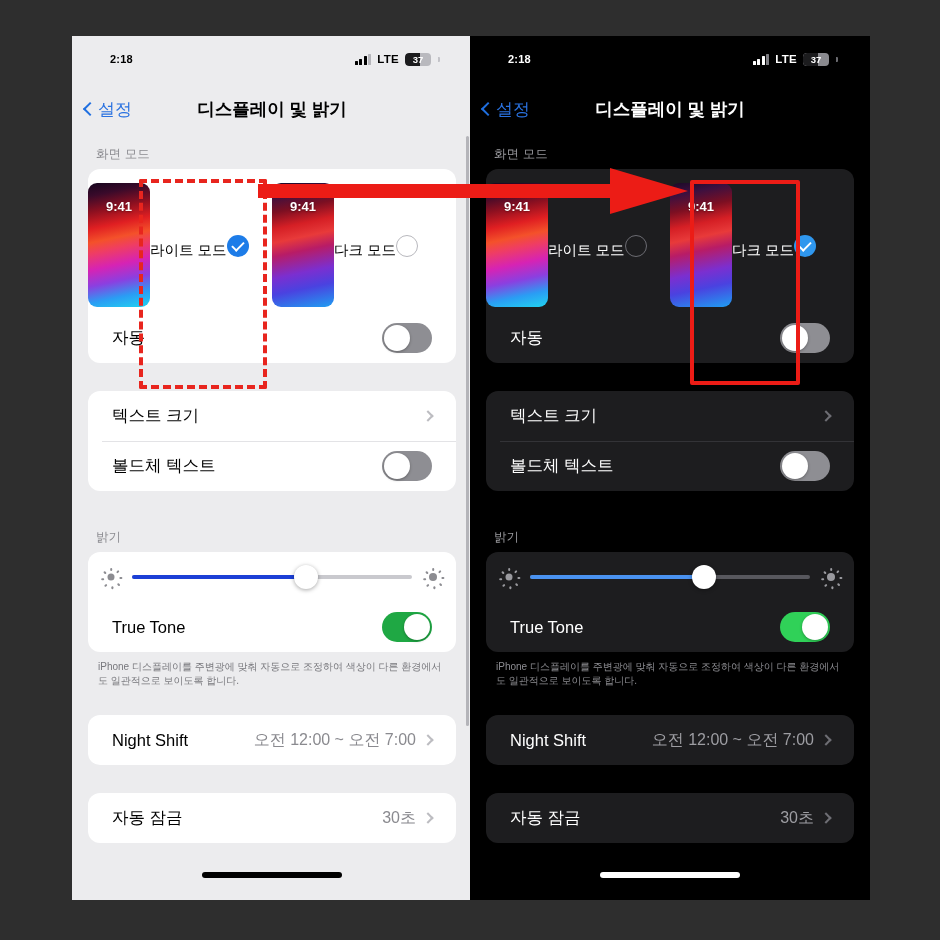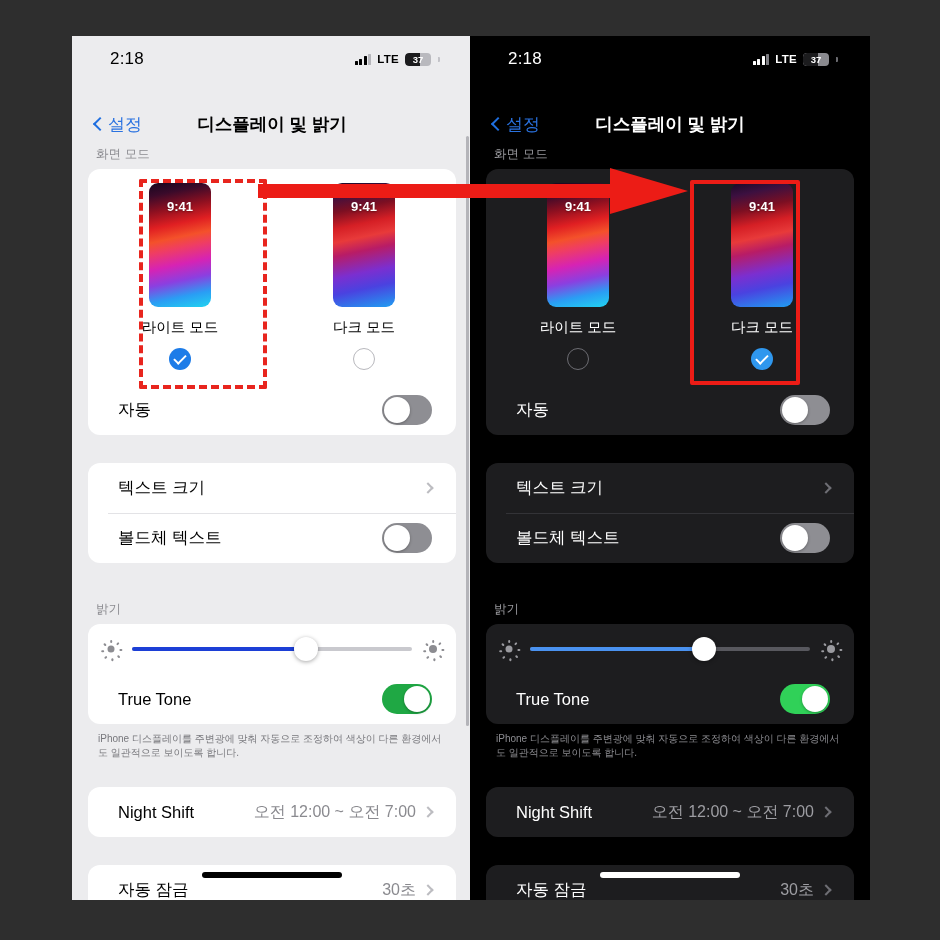--- a/index.html
+++ b/index.html
@@ -23,21 +23,21 @@
   .phone.light { left: 72px; background: #ececee; }
   .phone.dark  { left: 470px; background: #000000; }
 
   
   .statusbar {
     height: 46px;
     display: flex; align-items: center;
     justify-content: space-between;
     padding: 0 32px 0 38px;
   }
-  .clock { font-size: 17px; font-weight: normal; letter-spacing: .2px; text-align: center; }
+  .clock { font-size: 11px; font-weight: bold; letter-spacing: .2px; text-align: center; }
   .light .clock { color: #000; }
   .dark .clock { color: #fff; }
   .status-right { display: flex; align-items: center; gap: 6px; }
   .signal { display: flex; align-items: flex-end; gap: 1.5px; height: 11px; }
   .signal i { display: block; width: 3px; border-radius: .5px; }
   .signal i:nth-child(1) { height: 4px; }
   .signal i:nth-child(2) { height: 6px; }
   .signal i:nth-child(3) { height: 8.5px; }
   .signal i:nth-child(4) { height: 11px; }
   .light .signal i { background: #000; }
@@ -67,23 +67,23 @@
   .battery-tip {
     width: 2px; height: 5px; border-radius: 0 1px 1px 0;
     margin-left: 1px;
   }
   .light .battery-tip { background: #c3c3c8; }
   .dark .battery-tip { background: #6a6a6f; }
 
   
   .navbar {
     height: 54px;
-    display: flex; align-items: flex-end;
+    display: flex; align-items: center;
     position: relative;
-    padding-left: 22px;
+    padding-left: 12px;
   }
   .backlink { display: flex; align-items: center; gap: 5px; cursor: pointer; }
   .chev-back {
     width: 9px; height: 17px; position: relative;
   }
   .chev-back::before {
     content: ""; position: absolute; left: 1px; top: 3px;
     width: 8px; height: 8px;
     border-left: 2.6px solid #1f6fe0; border-bottom: 2.6px solid #1f6fe0;
     transform: rotate(45deg);
@@ -105,21 +105,21 @@
   .light .section-label { color: #8b8b90; }
   .dark .section-label { color: #9a9a9f; }
 
   .card { border-radius: 12px; overflow: hidden; }
   .light .card { background: #ffffff; }
   .dark .card  { background: #1d1d1f; }
   .gap-lg { height: 28px; }
 
   
   .modes { display: flex; padding: 14px 0 6px 0; }
-  .mode { flex: 1; display: flex; flex-direction: column; align-items: center; cursor: pointer; }
+  .mode { flex: 1; display: flex; flex-direction: row; align-items: center; cursor: pointer; }
   .thumb {
     width: 62px; height: 124px; border-radius: 9px;
     overflow: hidden; position: relative;
   }
   .thumb .wp { position: absolute; inset: 0; }
   .thumb .time {
     position: absolute; top: 16px; left: 0; right: 0;
     text-align: center; color: #fff;
     font-size: 13px; font-weight: bold;
     text-shadow: 0 1px 2px rgba(0,0,0,.35);
@@ -156,21 +156,21 @@
   .dark .radio.on { background: #2f97ee; }
   .radio.on::after {
     content: ""; width: 10px; height: 5px;
     border-left: 2.1px solid #fff; border-bottom: 2.1px solid #fff;
     transform: rotate(-45deg) translate(1px,-1px);
   }
 
   
   .row {
     height: 50px; display: flex; align-items: center;
-    padding: 0 24px; position: relative; margin-left: 6px;
+    padding: 0 24px; position: relative;
   }
   .row + .row::before {
     content: ""; position: absolute; left: 14px; right: 0; top: 0; height: 1px;
   }
   .light .row + .row::before { background: #e3e3e6; }
   .dark .row + .row::before { background: #333337; }
   .row .label { font-size: 16.5px; flex: 1; }
   .light .row .label { color: #000; }
   .dark .row .label { color: #fff; }
   .row .value { font-size: 16px; margin-right: 8px; }

